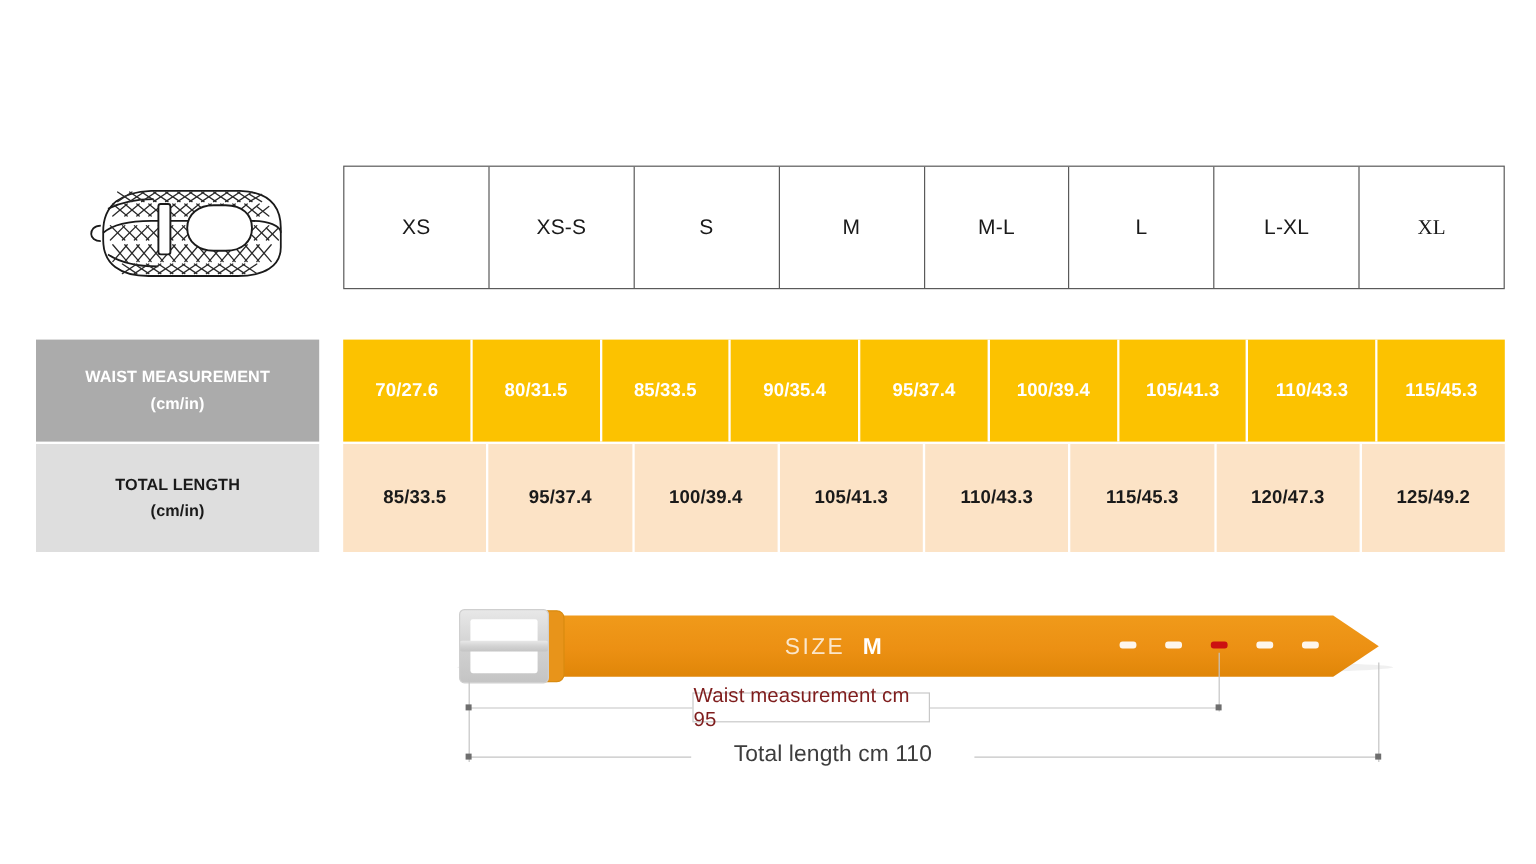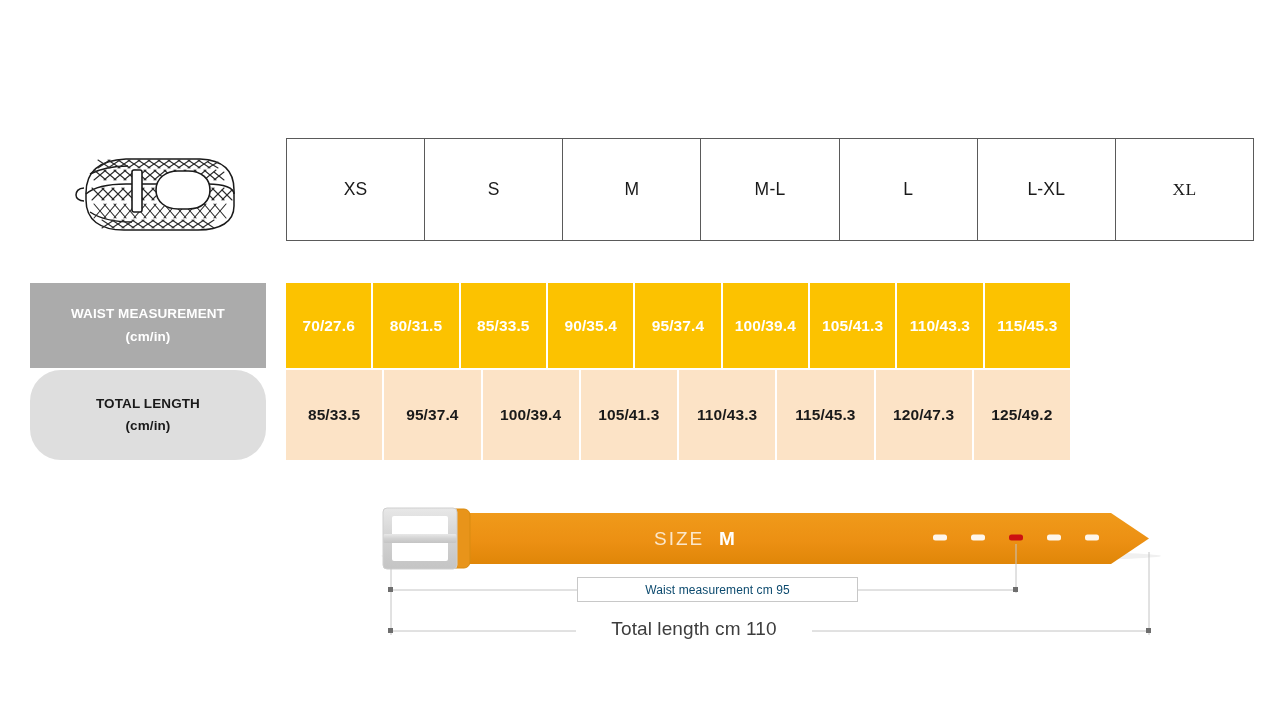--- a/index.html
+++ b/index.html
@@ -51,42 +51,42 @@
     justify-content: center;
     font-size: 17.5px;
     color: #1a1a1a;
     letter-spacing: .2px;
   }
   .header-cell:last-child { border-right: none; font-family: Liberation Serif, serif; }
 
   .data-row {
     position: absolute;
     left: 14px;
-    width: 1040px;
+    width: 1224px;
     display: flex;
   }
   .data-row.waist  { top: 283px; height: 85px; }
   .data-row.length { top: 370px; height: 90px; }
 
   .row-label {
     width: 236px;
     flex: 0 0 236px;
     box-sizing: border-box;
     display: flex;
     flex-direction: column;
     align-items: center;
     justify-content: center;
     text-align: center;
     font-weight: bold;
     font-size: 13.5px;
     line-height: 1.65;
     letter-spacing: .1px;
   }
   .waist .row-label  { background: #ababab; color: #ffffff; }
-  .length .row-label { background: #dedede; color: #1a1a1a; border-radius: 31px; }
+  .length .row-label { background: #dedede; color: #1a1a1a; }
 
   .cells {
     flex: 1 1 auto;
     margin-left: 20px;
     display: flex;
   }
   .data-cell {
     flex: 1 1 0;
     box-sizing: border-box;
     border-right: 2px solid #ffffff;
@@ -108,30 +108,30 @@
     top: 500px;
     width: 800px;
     height: 150px;
   }
   #belt-diagram svg { display: block; }
 
   .dim-box-text {
     position: absolute;
     left: 561px;
     top: 577px;
-    width: 281px;
+    width: 198px;
     height: 25px;
     box-sizing: border-box;
     border: 1px solid #c8c8c8;
     background: #ffffff;
     display: flex;
     align-items: center;
     justify-content: center;
-    font-size: 12px;
-    color: #0c4a6e;
+    font-size: 17px;
+    color: #7f1d1d;
     letter-spacing: .1px;
   }
   .dim-plain-text {
     position: absolute;
     left: 560px;
     top: 618px;
     width: 236px;
     height: 22px;
     background: #ffffff;
     display: flex;
@@ -170,20 +170,21 @@
       <g fill="#ffffff" stroke="#1a1a1a" stroke-width="1.6">
         <rect x="64" y="32" width="10" height="42" rx="2"></rect>
         <path d="M88,52 C88,40 98,33 110,33 L120,33 C134,33 142,41 142,52 C142,63 134,71 120,71 L110,71 C98,71 88,64 88,52 Z"></path>
       </g>
       <path d="M16,50 C10,50 8,54 8,57 C8,60 11,63 16,63" fill="none" stroke="#1a1a1a" stroke-width="1.5"></path>
     </svg>
   </div>
 
   <div class="header-row">
     <div class="header-cell">XS</div>
+    <div class="header-cell">XS-S</div>
     <div class="header-cell">S</div>
     <div class="header-cell">M</div>
     <div class="header-cell">M-L</div>
     <div class="header-cell">L</div>
     <div class="header-cell">L-XL</div>
     <div class="header-cell">XL</div>
   </div>
 
   <div class="data-row waist">
     <div class="row-label">

